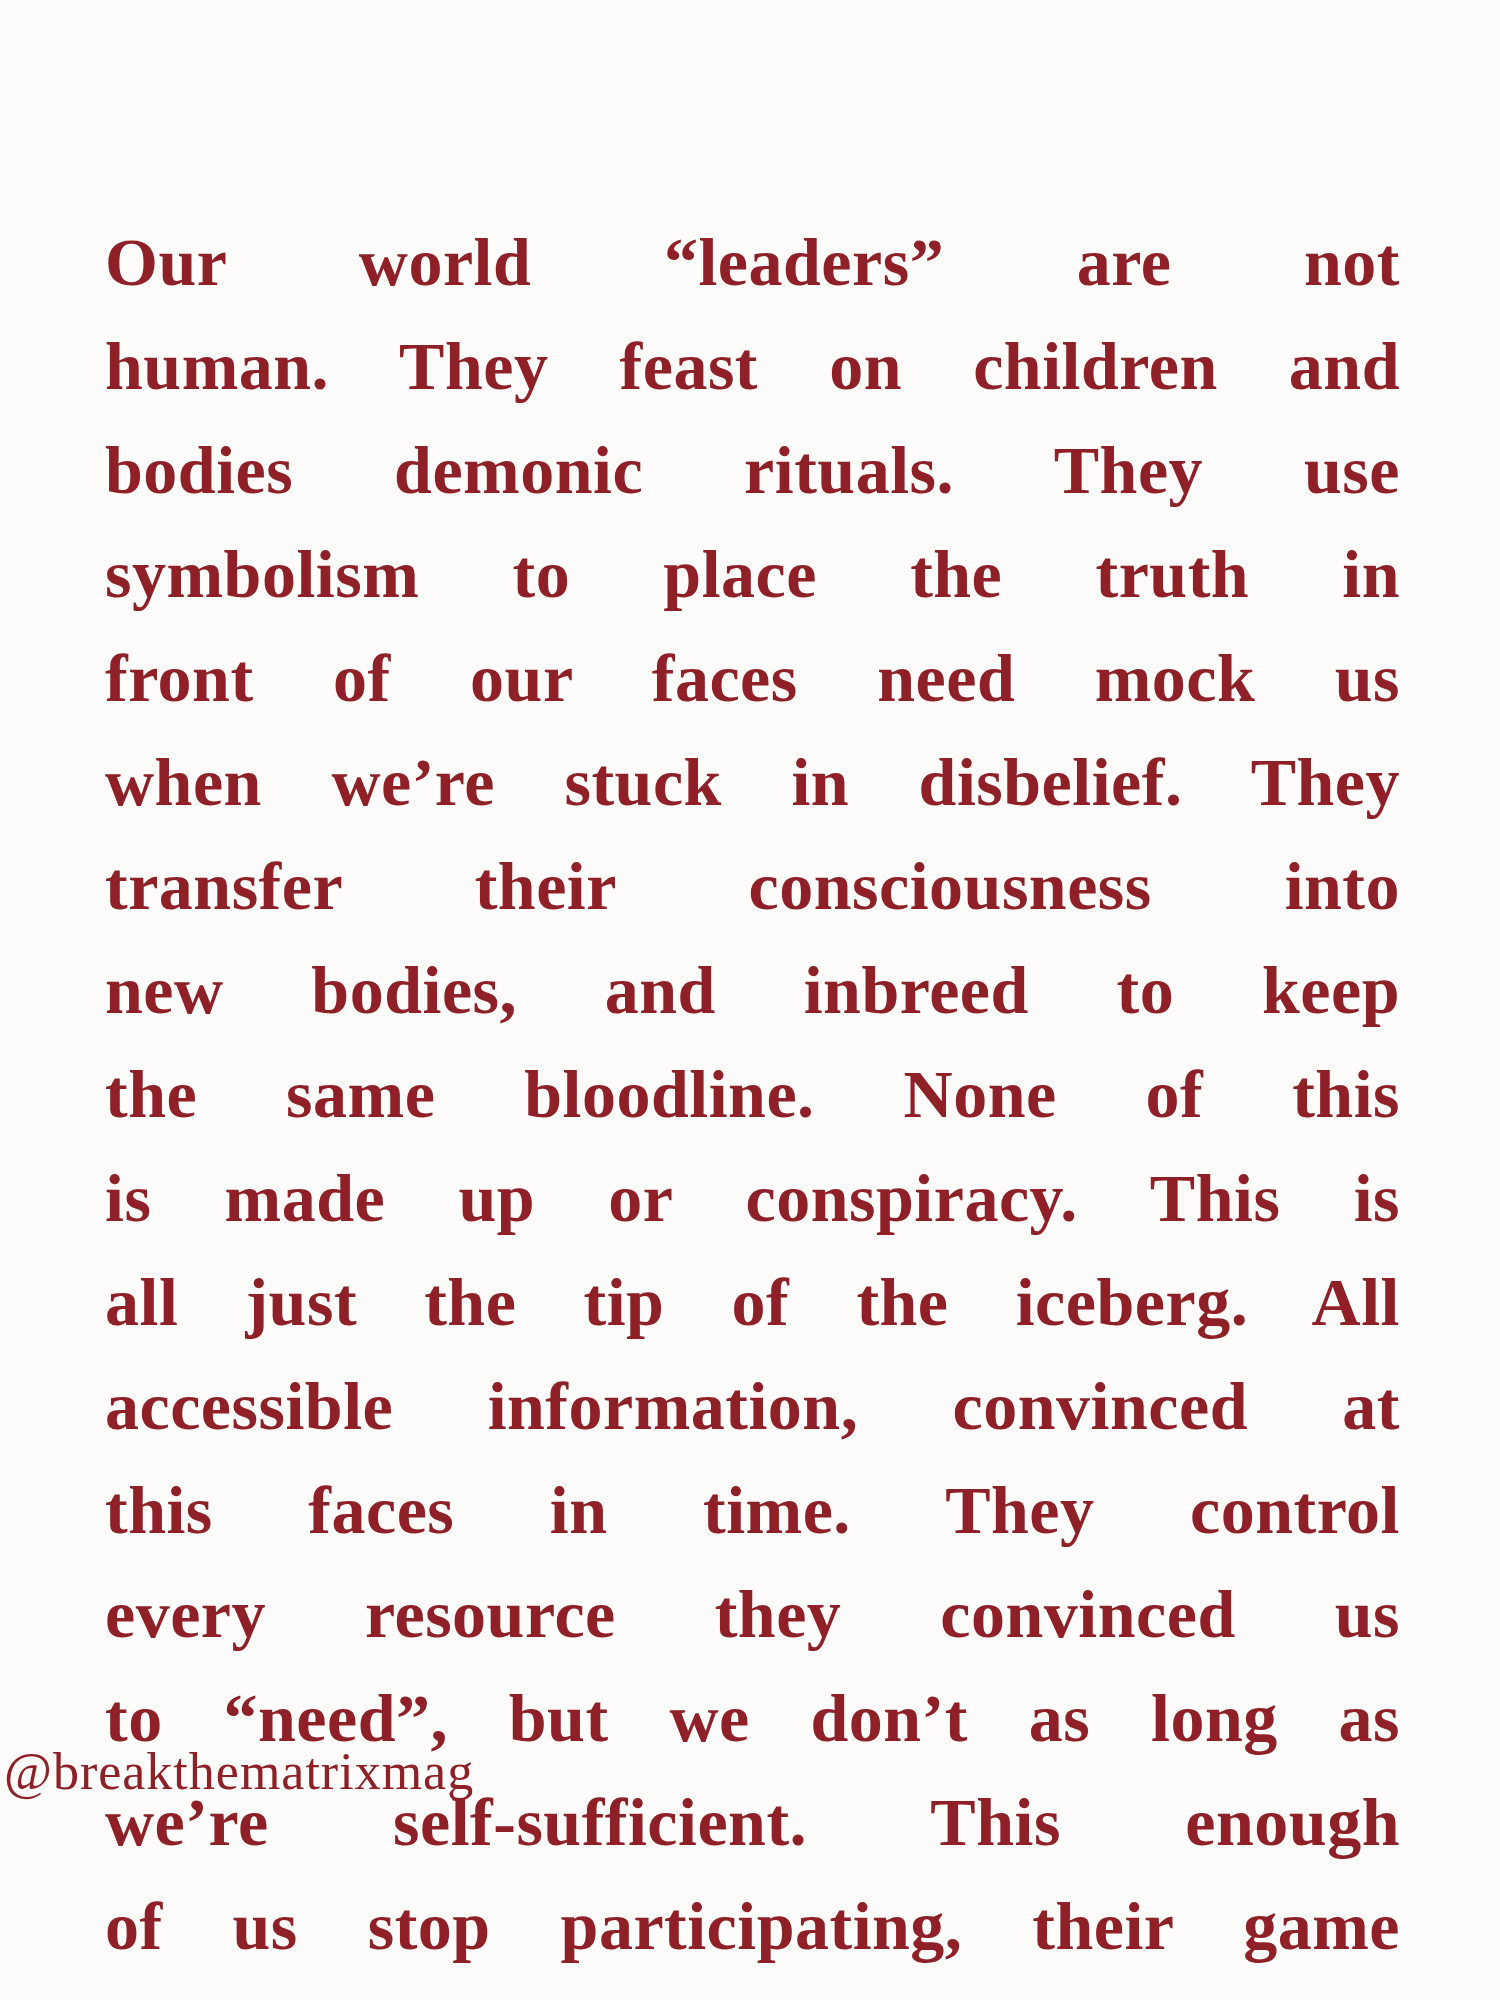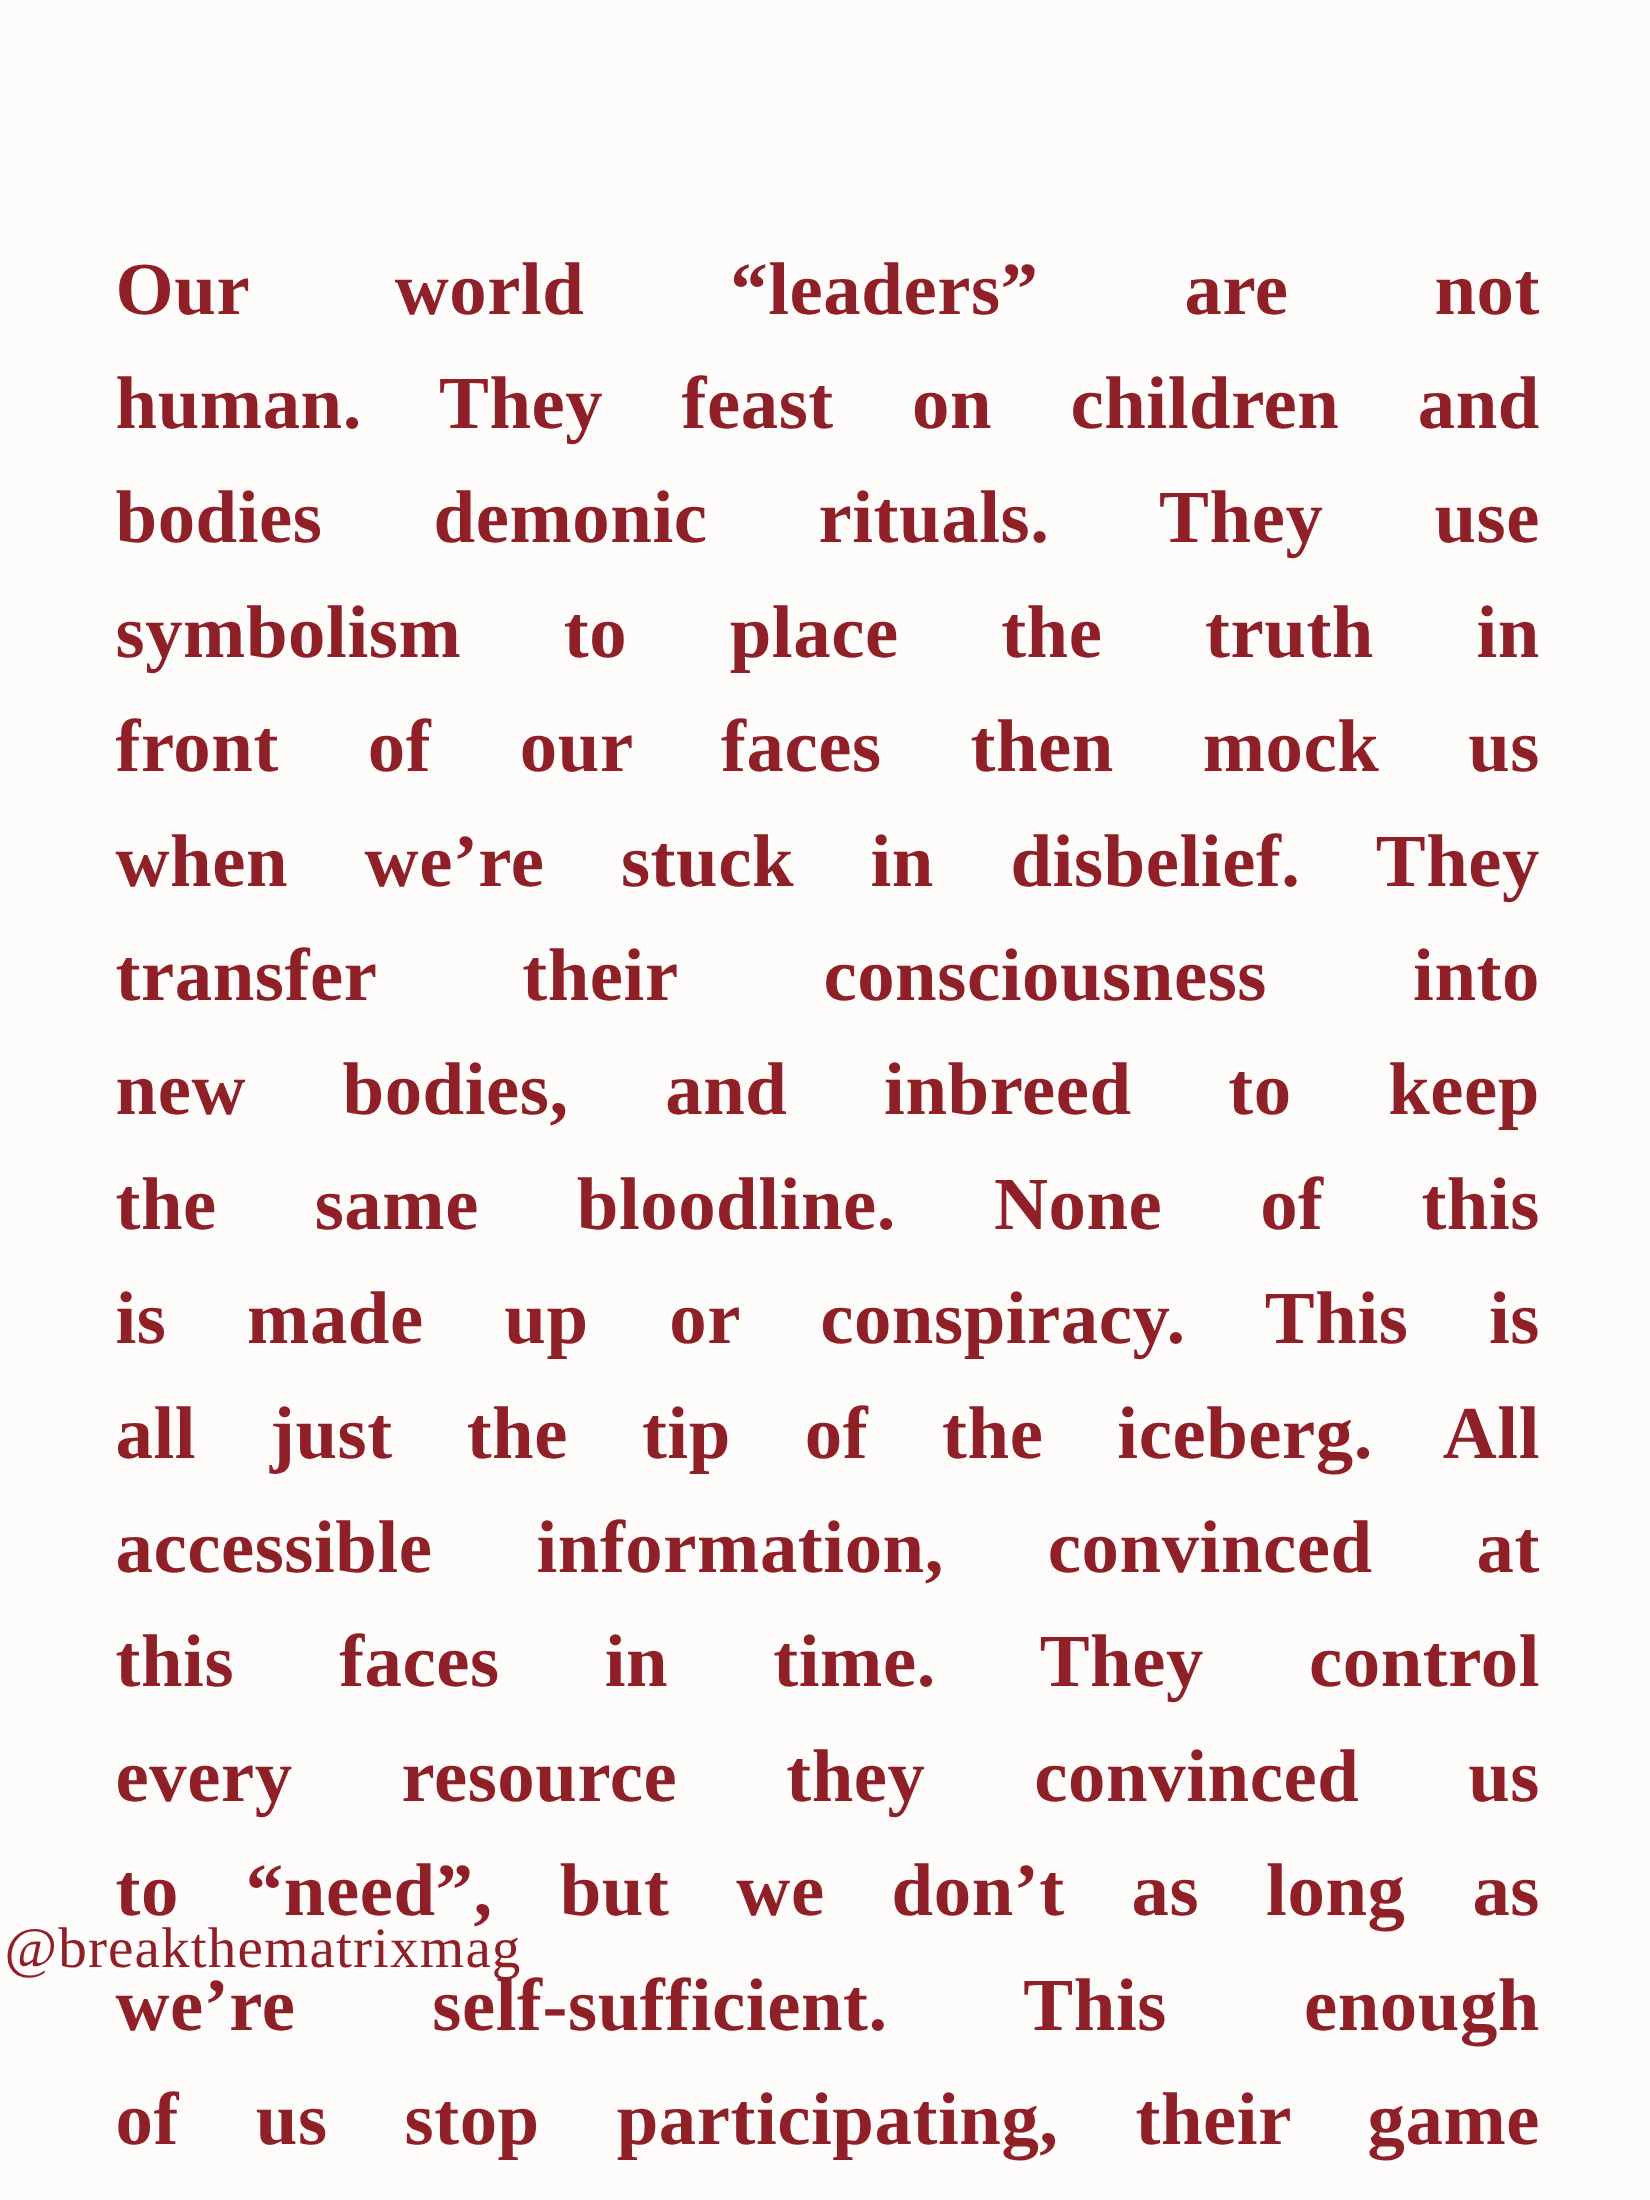--- a/index.html
+++ b/index.html
@@ -49,21 +49,21 @@
   }
 </style>
 </head>
 <body>
 
 <div class="quote-block">
     <div class="quote-line">Our world “leaders” are not</div>
     <div class="quote-line">human. They feast on children and</div>
     <div class="quote-line">bodies demonic rituals. They use</div>
     <div class="quote-line">symbolism to place the truth in</div>
-    <div class="quote-line">front of our faces then mock us</div>
+    <div class="quote-line">front of our faces need mock us</div>
     <div class="quote-line">when we’re stuck in disbelief. They</div>
     <div class="quote-line">transfer their consciousness into</div>
     <div class="quote-line">new bodies, and inbreed to keep</div>
     <div class="quote-line">the same bloodline. None of this</div>
     <div class="quote-line">is made up or conspiracy. This is</div>
     <div class="quote-line">all just the tip of the iceberg. All</div>
     <div class="quote-line">accessible information, convinced at</div>
     <div class="quote-line">this faces in time. They control</div>
     <div class="quote-line">every resource they convinced us</div>
     <div class="quote-line">to “need”, but we don’t as long as</div>

